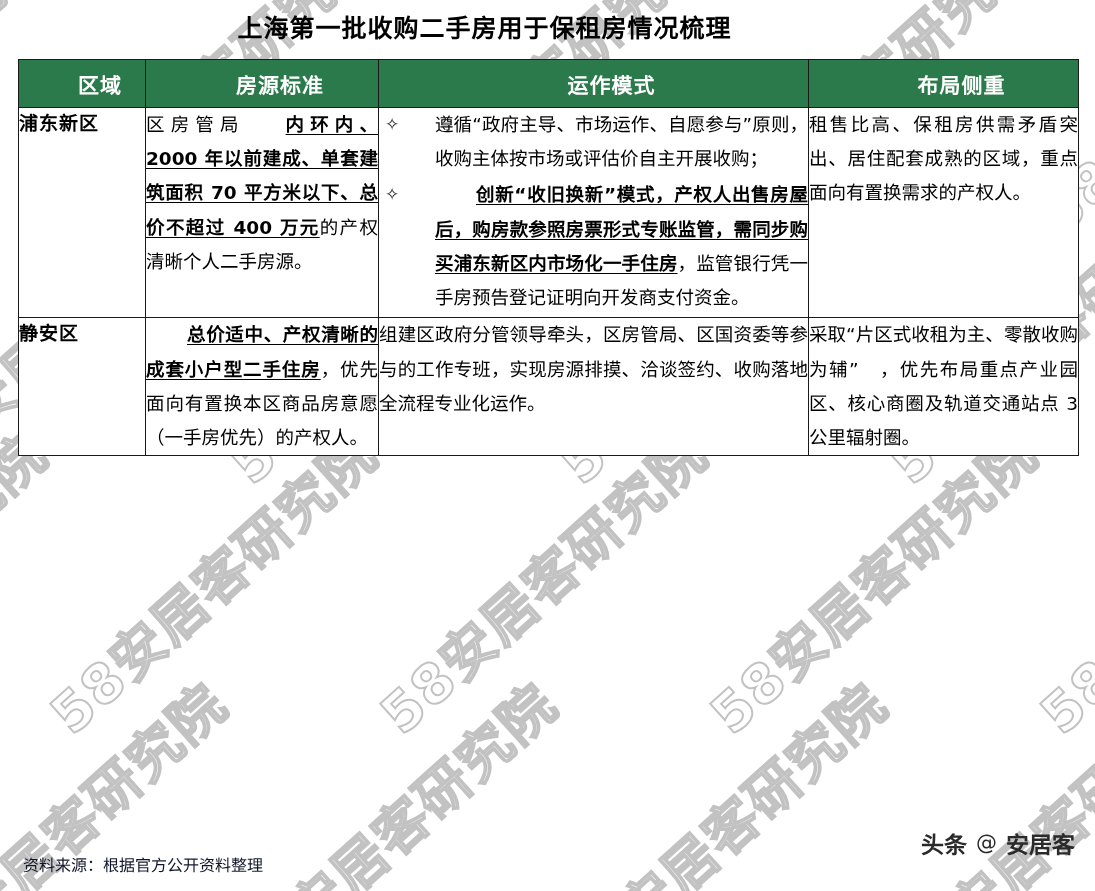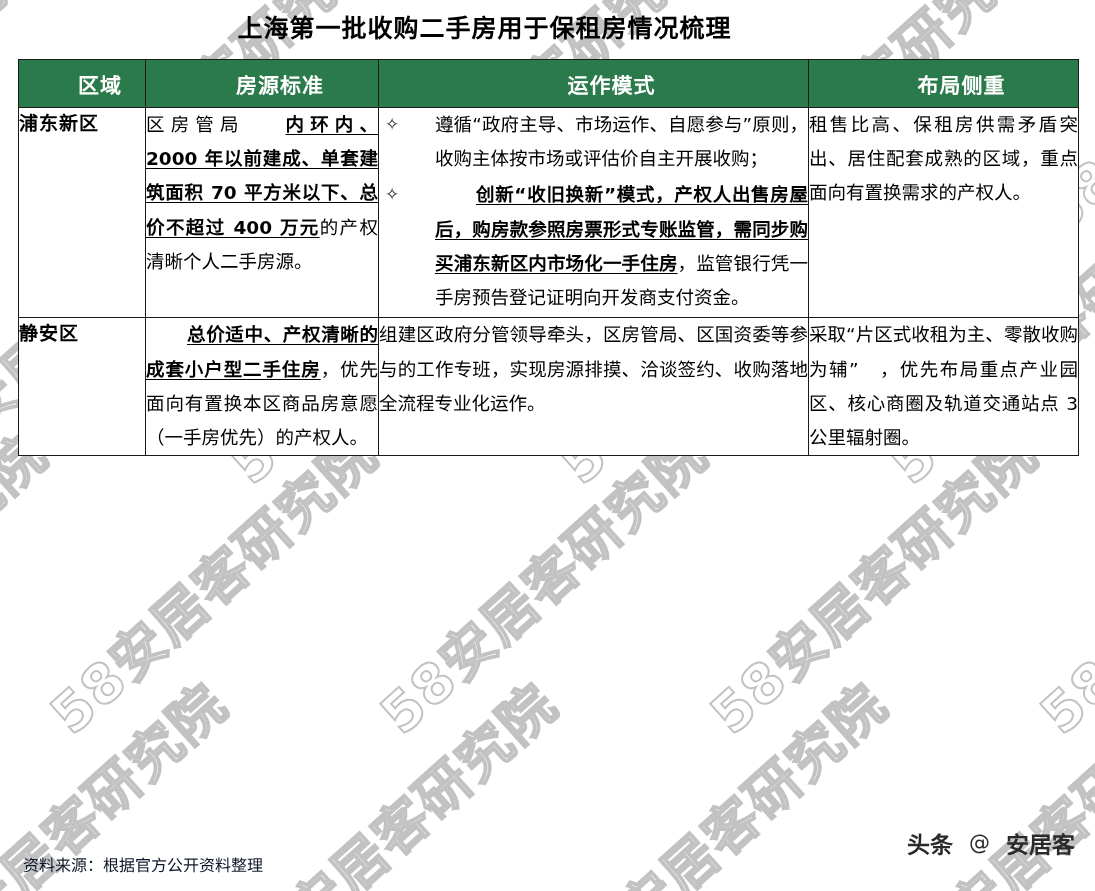--- a/index.html
+++ b/index.html
@@ -134,21 +134,21 @@
   #headline-mark {
     position: absolute;
     right: 20px;
     top: 826px;
     z-index: 12;
     font-size: 23px;
     font-weight: 700;
     color: #2a2a2a;
     display: flex;
     align-items: center;
-    gap: 16px;
+    gap: 9px;
   }
   #headline-mark .at-badge {
     display: inline-block;
     font-size: 21px;
     font-weight: 400;
   }
 </style>
 </head>
 <body>
 

